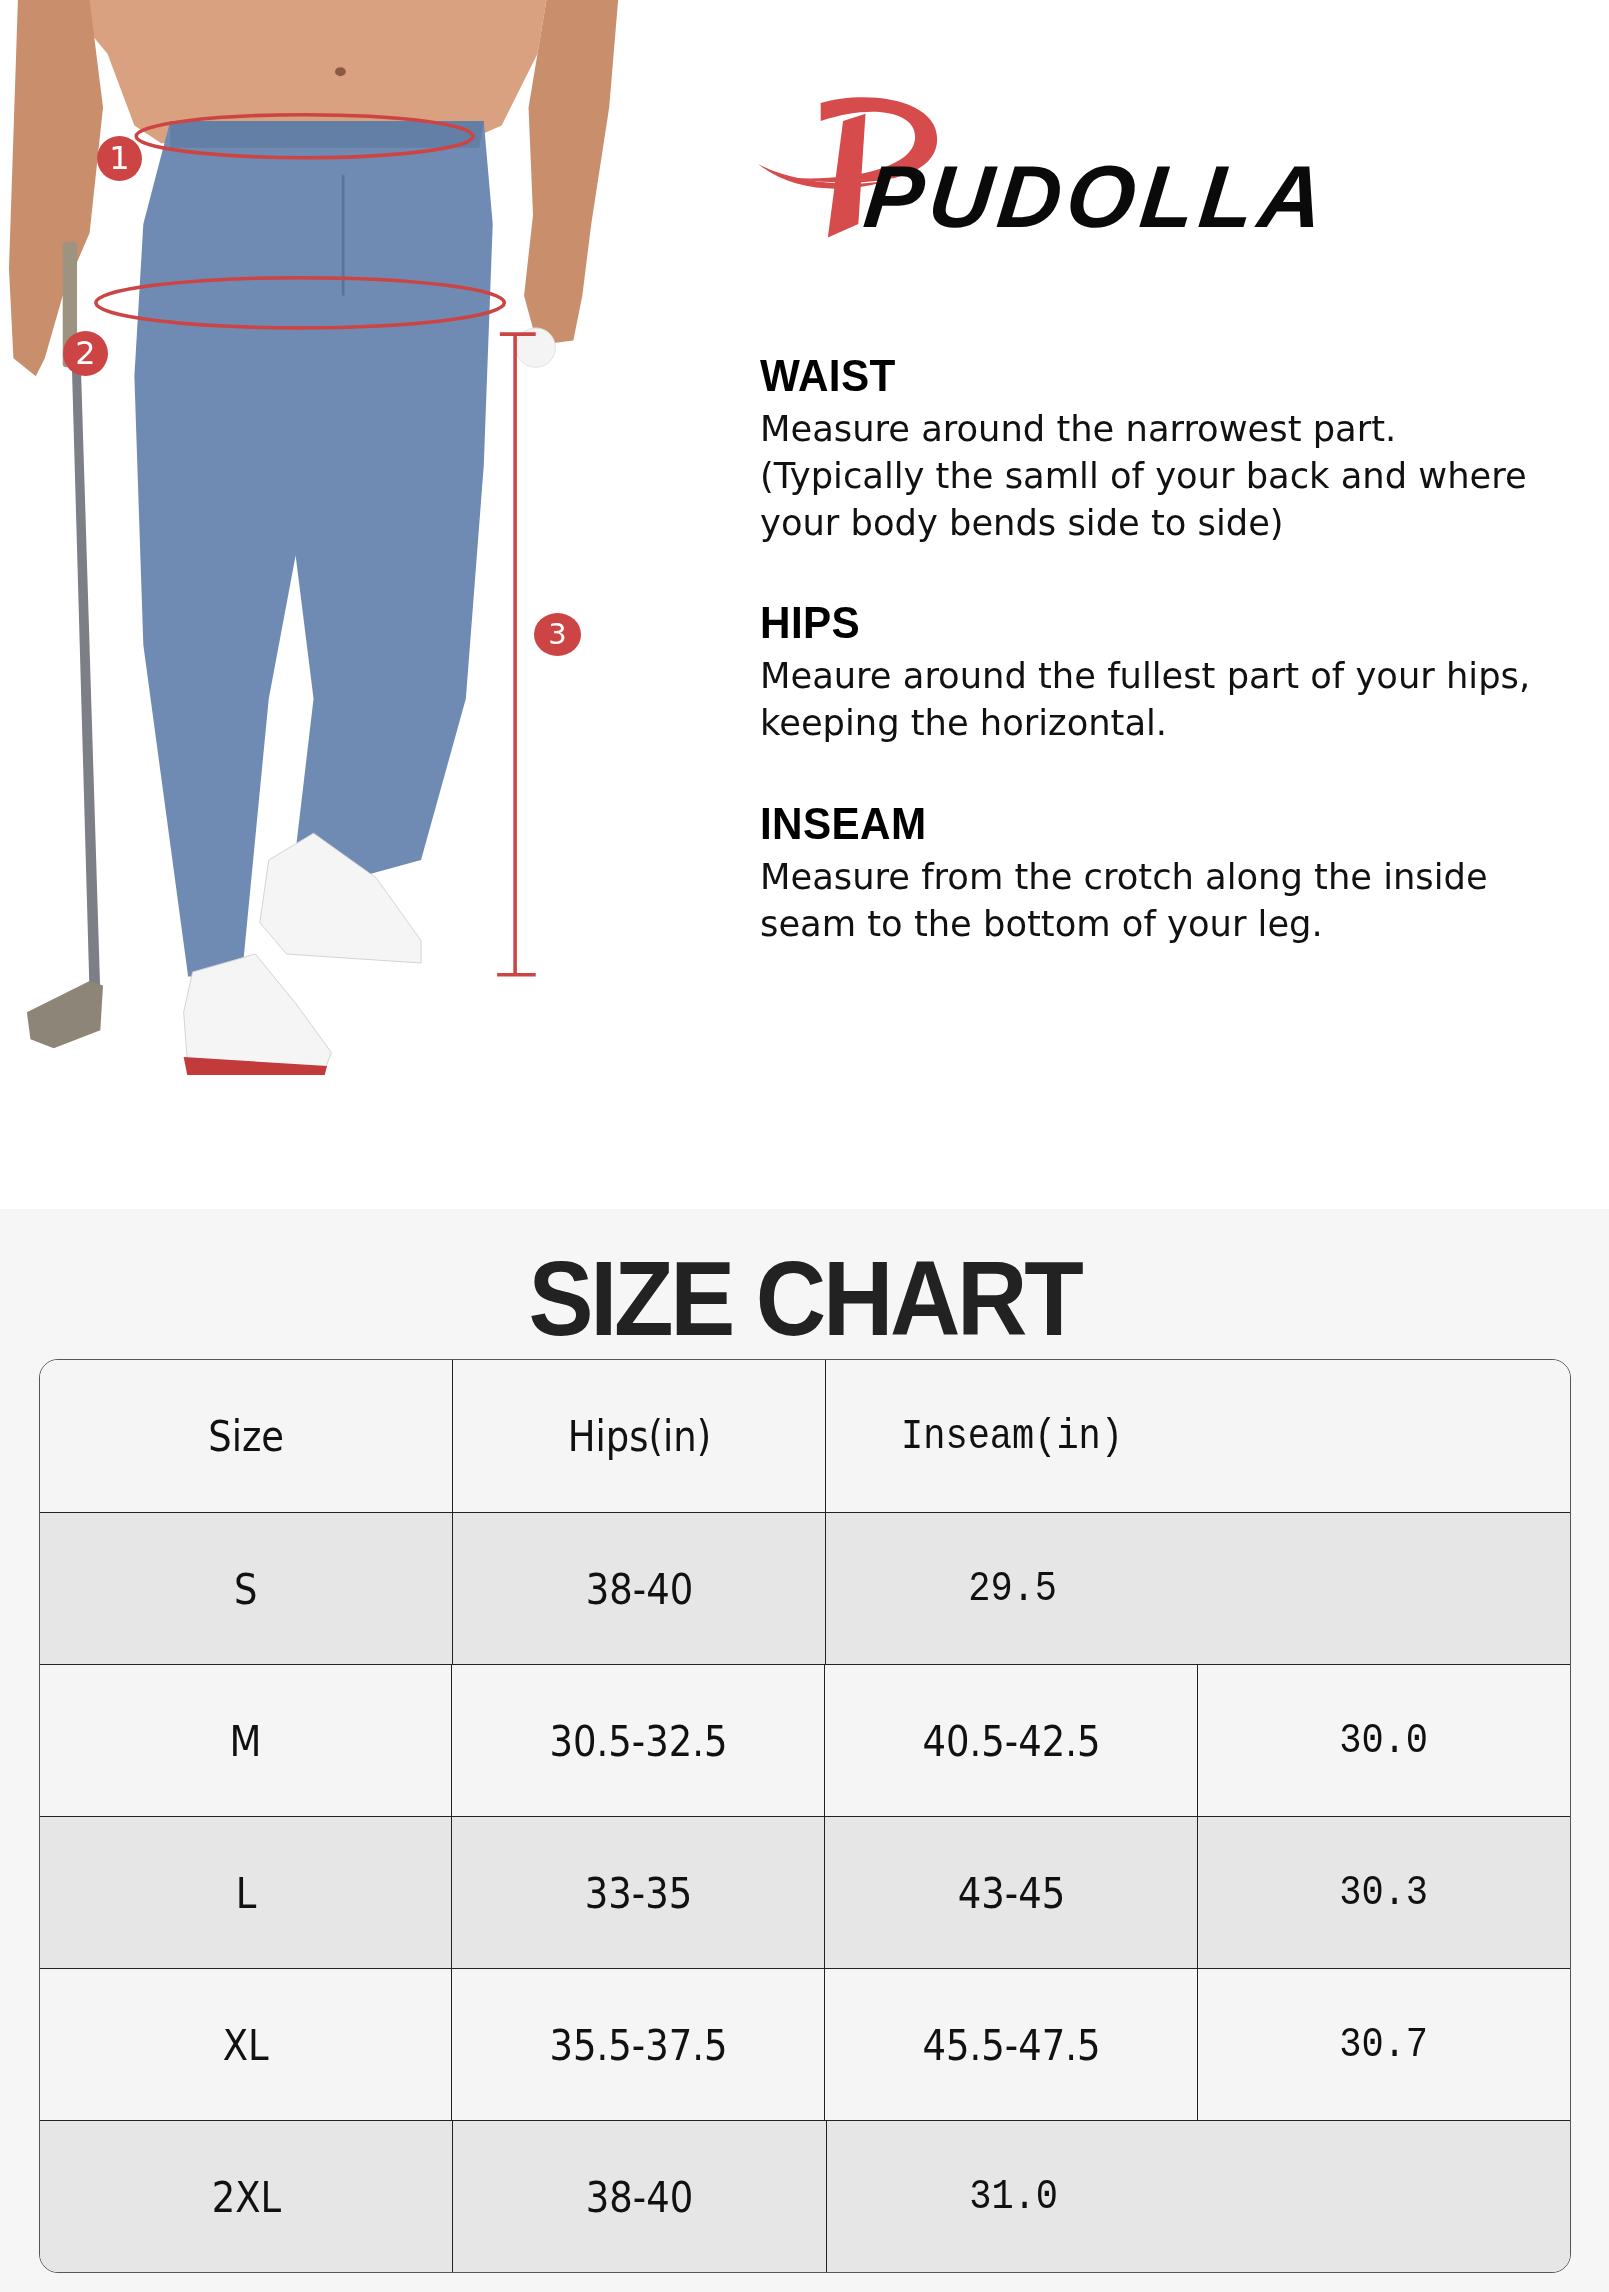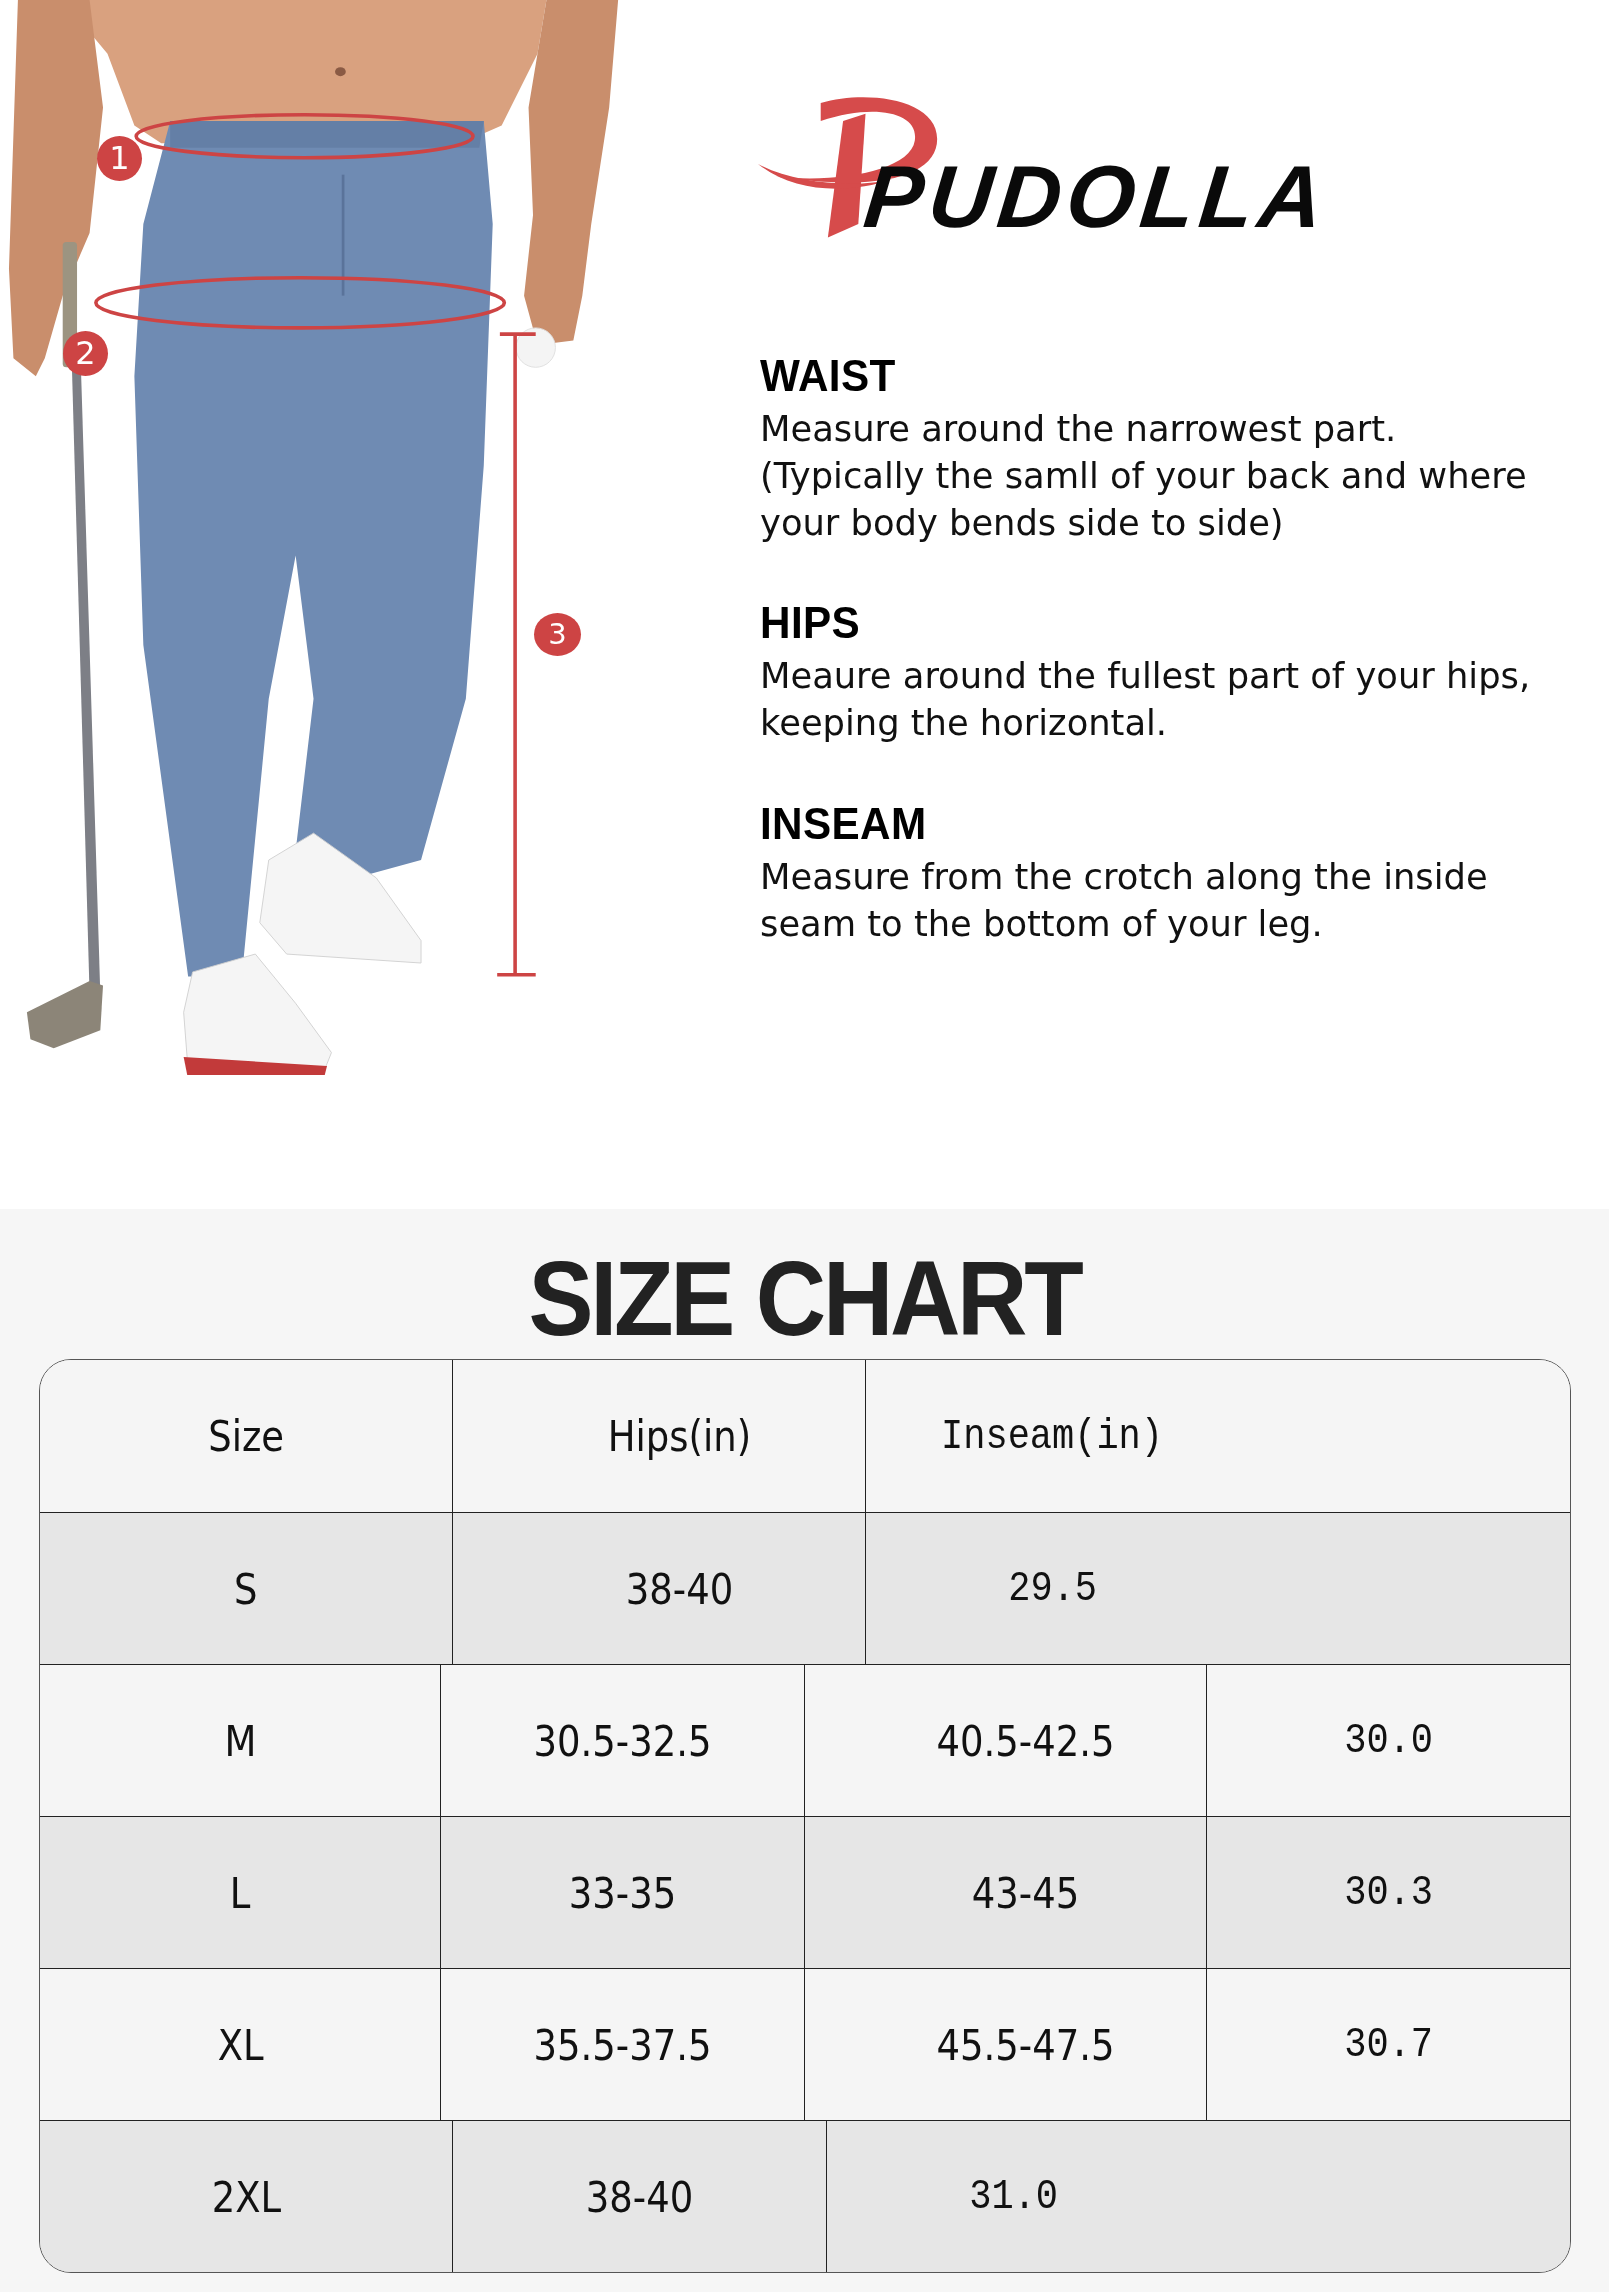--- a/index.html
+++ b/index.html
@@ -19,28 +19,28 @@
 
   
   .guide { position:absolute; left:760px; top:351px; width:824px; }
   .guide-item { position:absolute; left:0; width:824px; }
   .guide-title { font-family:"Liberation Sans", sans-serif; font-weight:700; font-size:44px; line-height:50px; letter-spacing:0.4px; transform:scaleX(0.96); transform-origin:left; }
   .guide-desc { font-family:"DejaVu Sans", sans-serif; font-size:36px; line-height:47px; color:#111; transform:scaleX(0.98); transform-origin:left; white-space:pre-line; margin-top:3.6px; }
 
   
   .chart-section { position:absolute; left:0; top:1209px; width:1609px; height:1120px; background:#f6f6f6; }
   .chart-title { position:absolute; left:0; top:36px; width:1609px; text-align:center; font-family:"Liberation Sans", sans-serif; font-weight:700; font-size:106px; letter-spacing:-3.6px; color:#222; line-height:1; transform:scaleX(0.92); }
-  .size-table { position:absolute; left:39px; top:150px; width:1530px; border:1.8px solid #555; border-radius:32px; overflow:hidden; background:#f5f5f5; }
+  .size-table { position:absolute; left:39px; top:150px; width:1530px; border:1.8px solid #555; border-radius:19px; overflow:hidden; background:#f5f5f5; }
   .row { display:flex; height:151px; border-top:1.8px solid #222; }
   .row:first-child { border-top:none; height:152px; }
   .row.alt { background:#e6e6e6; }
   .row.plain { background:#f5f5f5; }
   .cell { display:flex; align-items:center; justify-content:center; font-family:"DejaVu Sans", sans-serif; font-size:43px; color:#111; border-left:1.8px solid #222; transform-origin:center; }
   .cell:first-child { border-left:none; }
-  .c0 { width:412px; } .c1 { width:373px; } .c2 { width:372px;padding-left:40px; } .c3 { width:373px;font-family:Liberation Mono, monospace; }
+  .c0 { width:412px; } .c1 { width:373px; } .c2 { width:372px; } .c3 { width:373px;font-family:Liberation Mono, monospace; }
   .cell span { display:inline-block; transform:scaleX(0.86); }
 </style>
 </head>
 <body>
 
 <div class="hero">
 
   <div class="figure">
     <svg width="645" height="1075" viewBox="0 0 720 1200">
 

